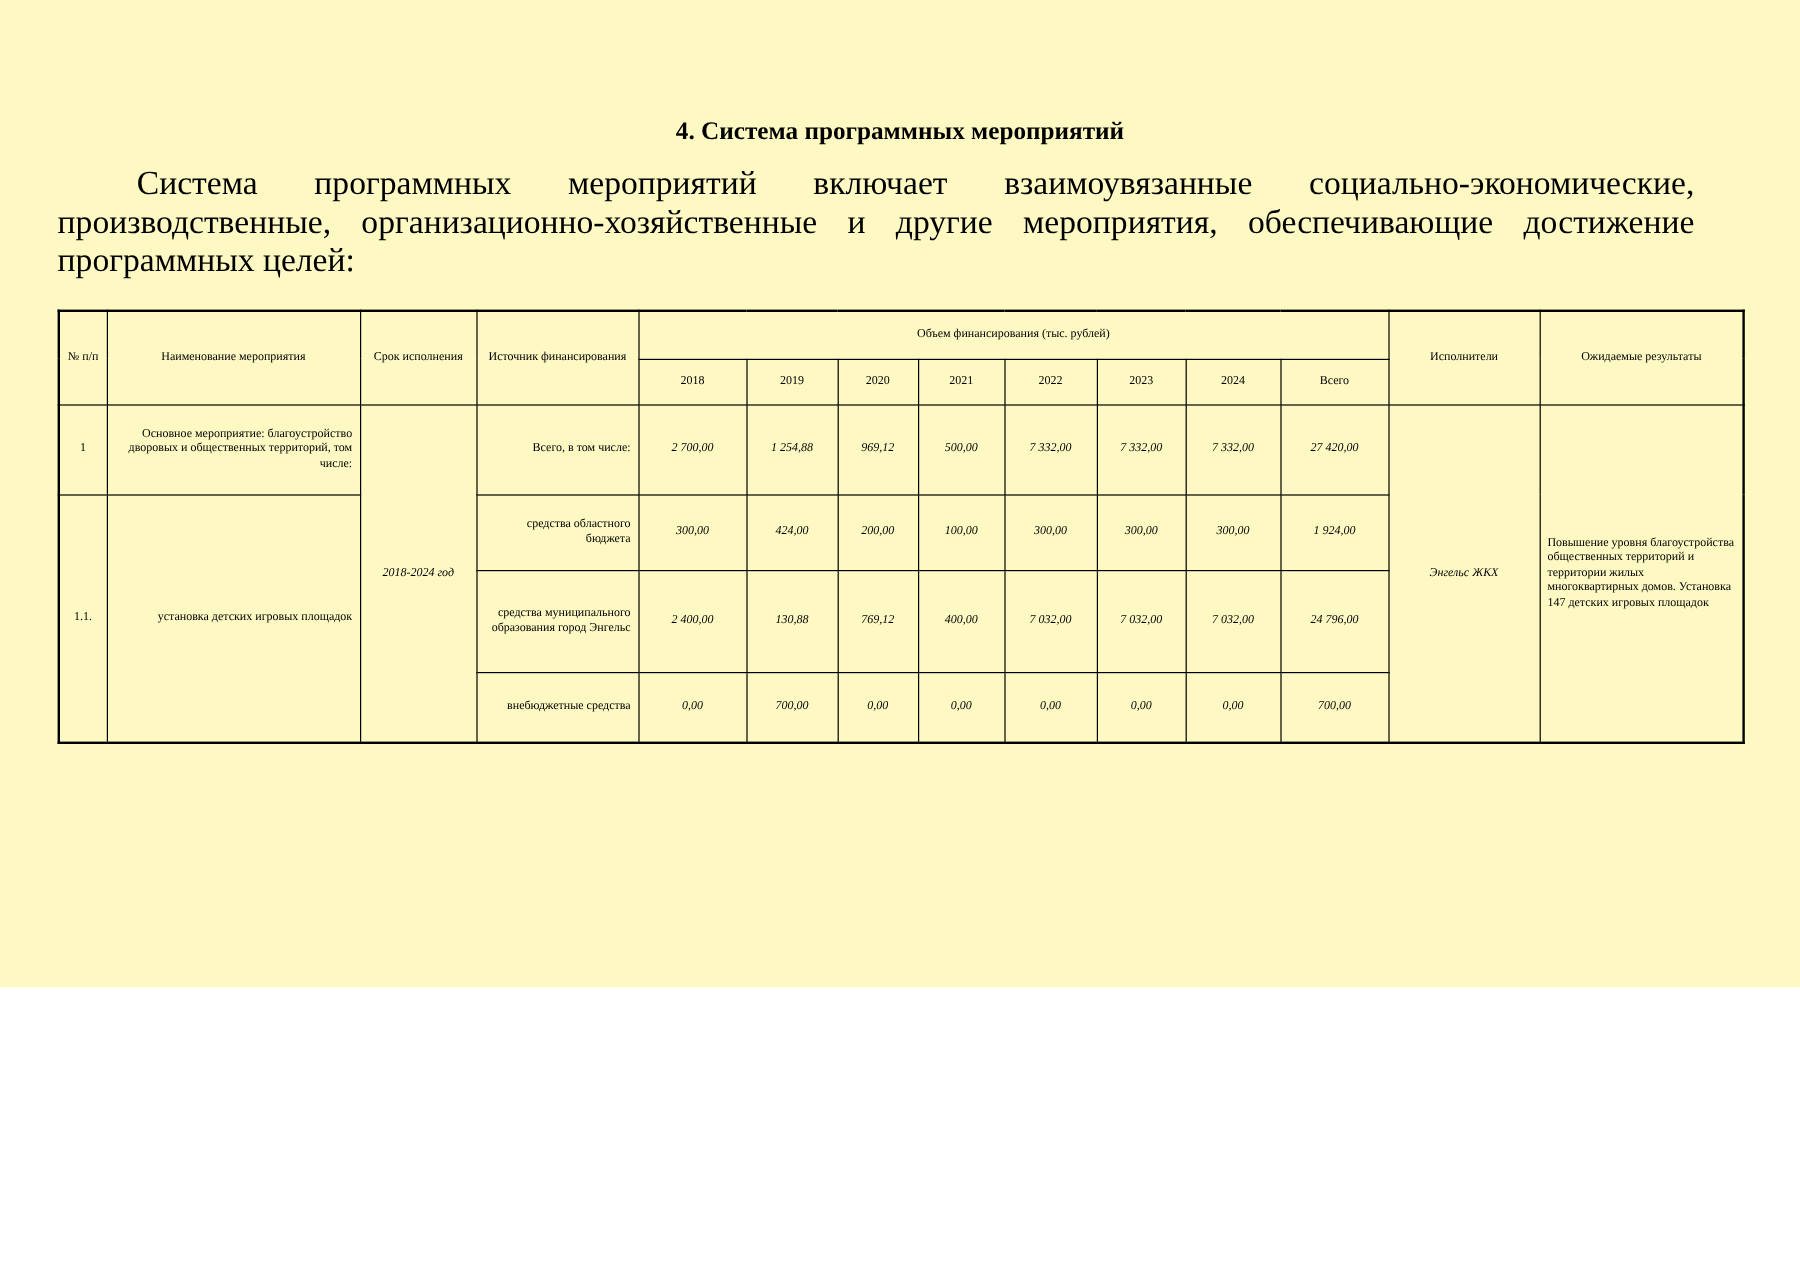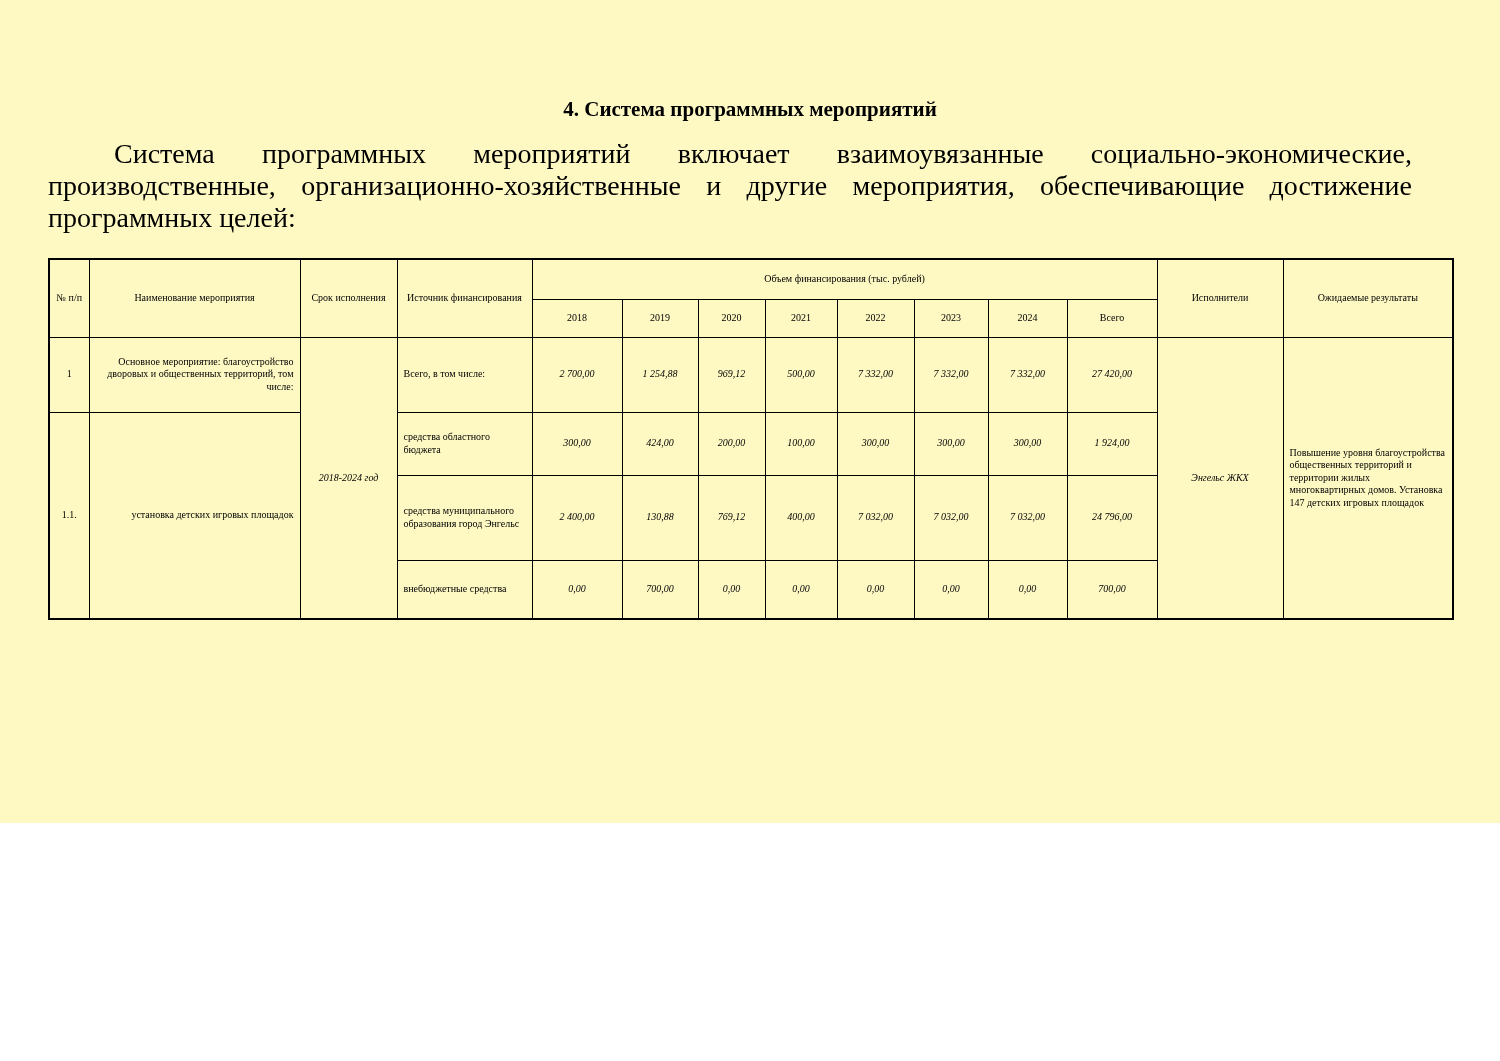--- a/index.html
+++ b/index.html
@@ -51,21 +51,21 @@
   tr.hdr-top  { height: 40px; }
   tr.hdr-yrs  { height: 38px; }
   tr.row-1    { height: 75px; }
   tr.row-2    { height: 63px; }
   tr.row-3    { height: 85px; }
   tr.row-4    { height: 59px; }
   .c  { text-align: center; font-style: italic; }
   .b  { font-weight: bold; }
   .num-cell   { text-align: center; white-space: nowrap; }
   .name-cell  { text-align: right; padding: 2px 8px; }
-  .src-cell   { text-align: left; padding: 2px 8px; }
+  .src-cell   { text-align: right; padding: 2px 8px; }
   .res-cell   { text-align: left; padding: 2px 14px; }
   th.hdr      { text-align: center; }
 </style>
 </head>
 <body>
 
 <div class="sheet">
 
   <h1 class="doc-title">4. Система программных мероприятий</h1>
 

